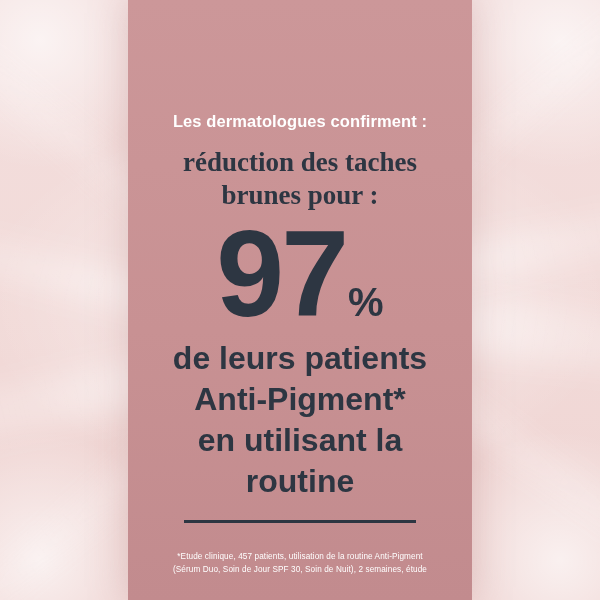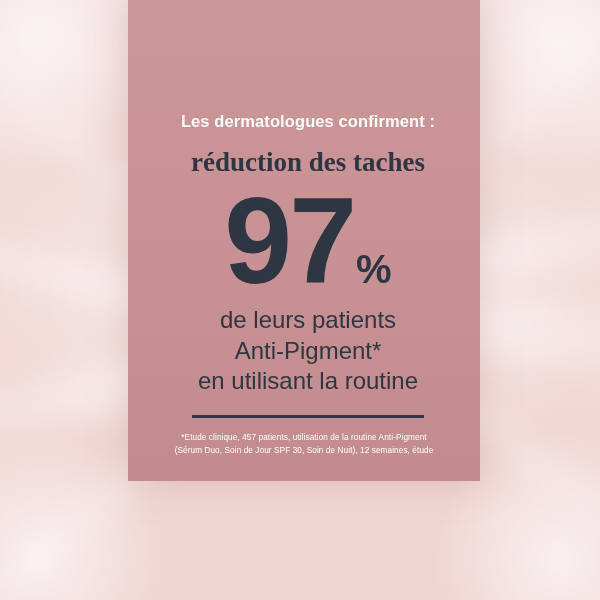--- a/index.html
+++ b/index.html
@@ -52,28 +52,27 @@
   .corner-glow.tl { left: -90px; top: -90px; }
   .corner-glow.tr { right: -90px; top: -90px; }
   .corner-glow.bl { left: -90px; bottom: -90px; }
   .corner-glow.br { right: -90px; bottom: -90px; }
 
   .panel {
     position: absolute;
     left: 128px;
     top: 0;
     width: 344px;
-    height: 481px;
+    height: 600px;
     background: #c99294;
     background: linear-gradient(180deg, #cc9799 0%, #c89193 55%, #c28b8e 100%);
     box-shadow: 0 0 36px rgba(180,130,130,0.35);
     display: flex;
     flex-direction: column;
     align-items: flex-end;
-    padding-left: 8px;
   }
   .content {
     width: 320px;
     margin: 0 auto;
     text-align: center;
     color: #2b3440;
   }
   .eyebrow {
     margin-top: 112px;
     font-size: 16.5px;
@@ -106,22 +105,22 @@
   }
   .percent {
     font-size: 40px;
     font-weight: 700;
     color: #2d3642;
     margin-bottom: 8px;
     margin-left: 2px;
   }
   .subline {
     margin-top: 8px;
-    font-size: 24px;
-    font-weight: 400;
+    font-size: 32px;
+    font-weight: 700;
     line-height: 1.28;
     color: #2d3642;
   }
   .rule {
     width: 232px;
     height: 3px;
     background: #2d3642;
     margin: 18px auto 0 auto;
   }
   .footnote {
@@ -156,35 +155,36 @@
   <div class="ray r7"></div>
   <div class="ray r8"></div>
 
   <div class="panel">
     <div class="content">
 
       <div class="eyebrow">Les dermatologues confirment :</div>
 
       <div class="headline">
         <div>réduction des taches</div>
+        <div>brunes pour :</div>
       </div>
 
       <div class="bignum-wrap">
         <span class="bignum">97</span>
         <span class="percent">%</span>
       </div>
 
       <div class="subline">
         <div>de leurs patients</div>
         <div>Anti-Pigment*</div>
         <div>en utilisant la routine</div>
       </div>
 
       <div class="rule"></div>
     </div>
 
     <div class="footnote">
       <div>*Etude clinique, 457 patients, utilisation de la routine Anti-Pigment</div>
-      <div>(Sérum Duo, Soin de Jour SPF 30, Soin de Nuit), 12 semaines, étude</div>
+      <div>(Sérum Duo, Soin de Jour SPF 30, Soin de Nuit), 2 semaines, étude</div>
     </div>
   </div>
 
 </div>
 
 </body></html>

